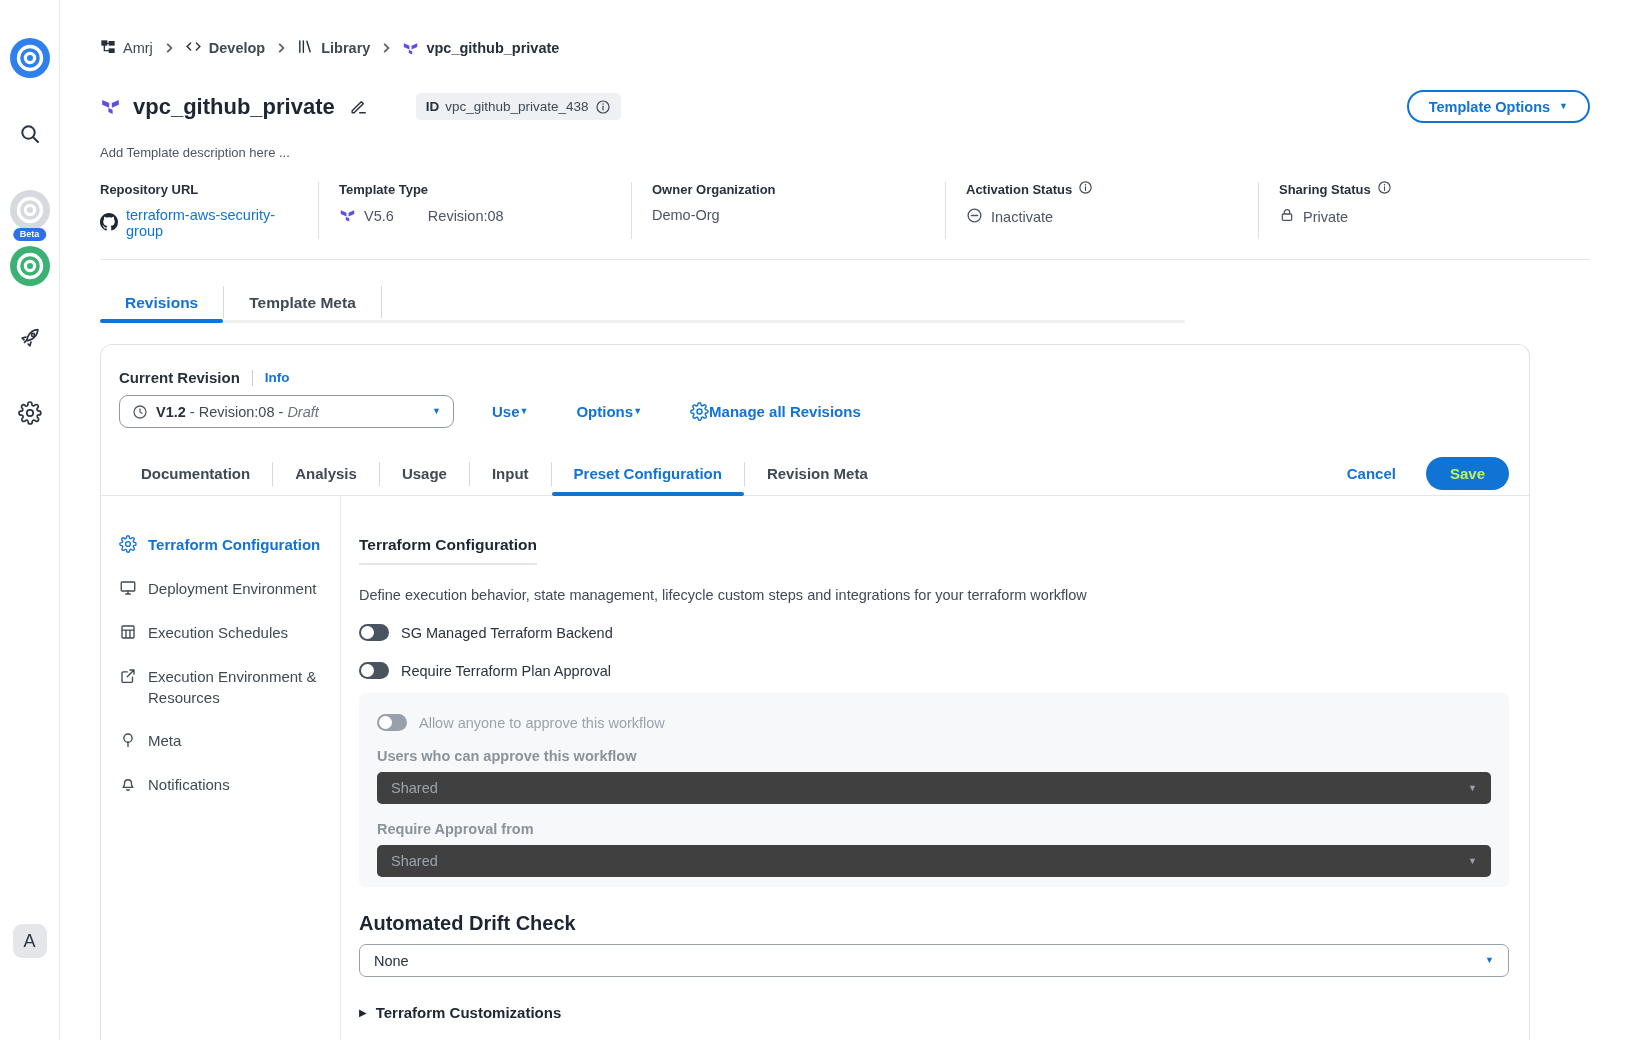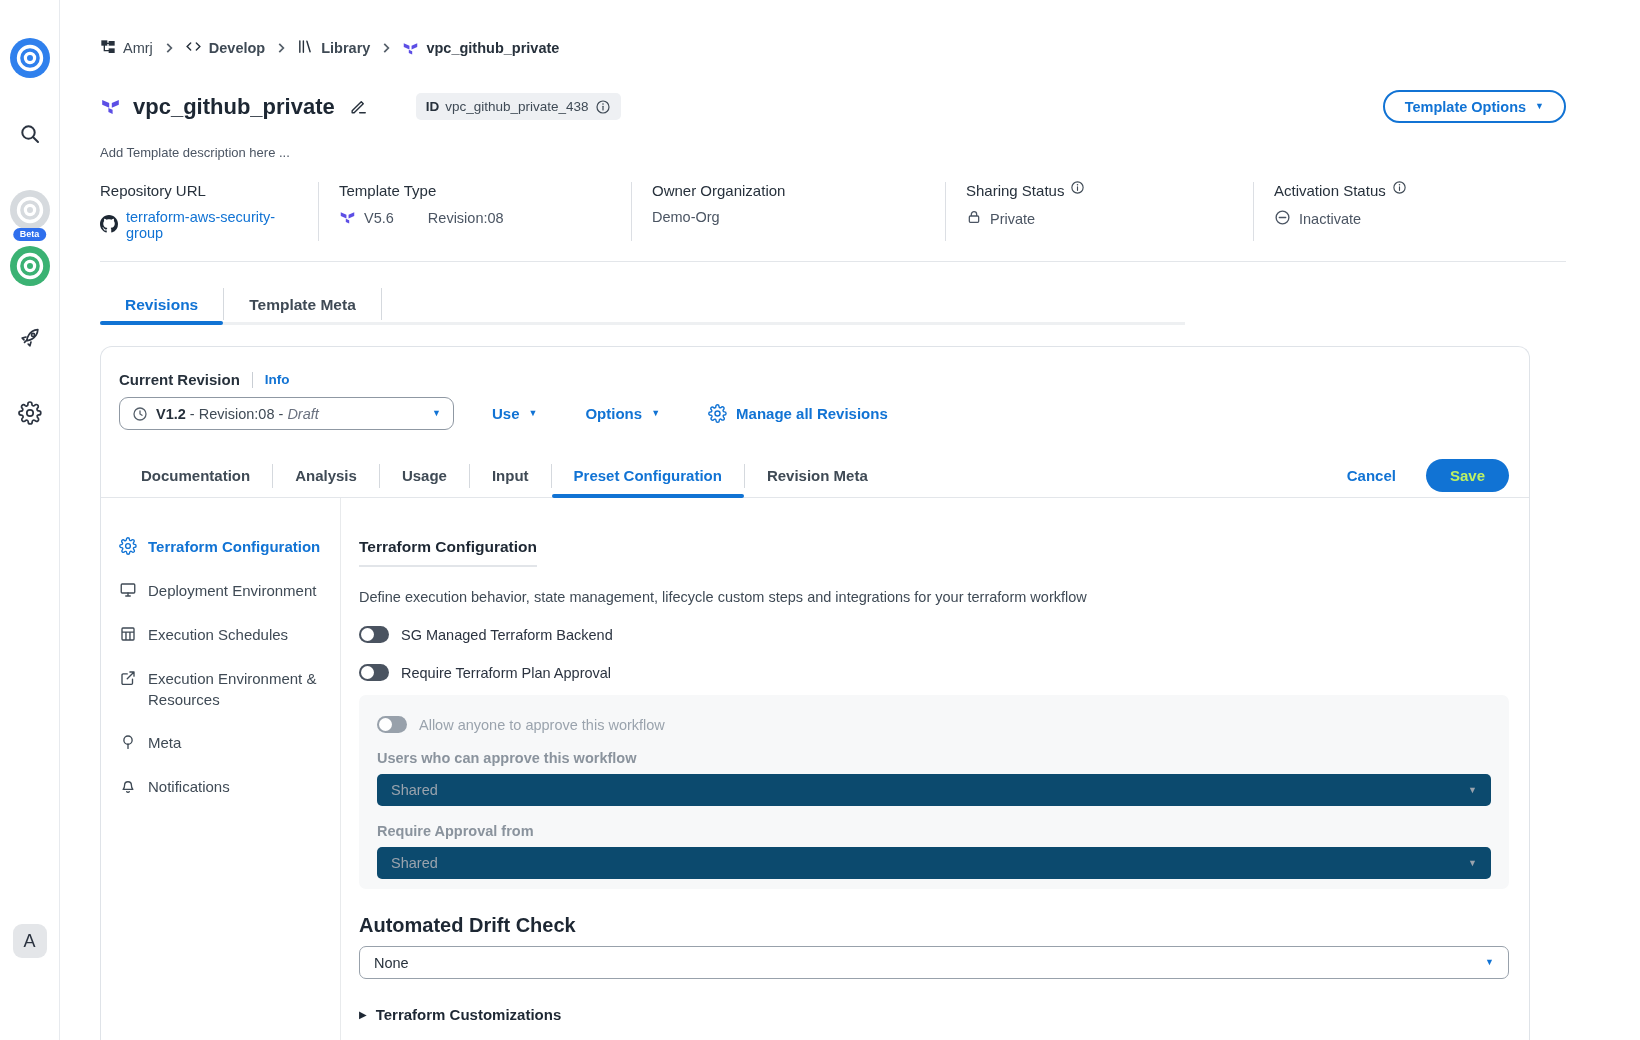--- a/index.html
+++ b/index.html
@@ -17,21 +17,21 @@
     background:#2f6fed; color:#fff; font-size:9px; font-weight:bold; padding:2px 7px;
     border-radius:9px; line-height:1; }
   .rail .green { margin-top:12px; }
   .rail .rocket { margin-top:36px; color:#2b3340; }
   .rail .gear { margin-top:46px; color:#2b3340; }
   .rail .spacer { flex:1; }
   .avatar { width:34px; height:34px; border-radius:9px; background:#e4e6e9; color:#2b3340;
     font-size:18px; display:flex; align-items:center; justify-content:center; margin-bottom:82px; }
 
   
-  .main { flex:1; padding:0 74px 0 40px; }
+  .main { flex:1; padding:0 50px 0 40px; }
 
   .breadcrumb { margin-top:38px; display:flex; align-items:center; gap:9px;
     font-size:14.5px; color:#3f4a55; }
   .breadcrumb .crumb { display:flex; align-items:center; gap:7px; cursor:pointer; }
   .breadcrumb .b { font-weight:bold; }
   .breadcrumb .last { font-weight:bold; color:#27313c; }
   .chev { color:#555f6a; display:flex; }
 
   .title-row { margin-top:32px; display:flex; align-items:center; }
   .tf-icon { color:#5c4ee5; display:flex; }
@@ -45,21 +45,21 @@
     border-radius:17px; color:#1173d4; font-weight:bold; font-size:14.5px; background:#fff;
     display:flex; align-items:center; gap:9px; cursor:pointer; }
   .caret { font-size:9px; line-height:1; }
 
   .desc { margin-top:22px; font-size:13px; color:#4b5563; }
 
   .meta-row { margin-top:22px; display:flex; padding-bottom:20px; border-bottom:1px solid #e3e6ea; }
   .meta-col { padding-right:20px; }
   .meta-col + .meta-col { border-left:1px solid #dcdfe4; padding-left:20px; }
   .mc-1 { width:218px; } .mc-2 { width:313px; } .mc-3 { width:314px; } .mc-4 { width:313px; } .mc-5 { flex:1; }
-  .meta-label { font-size:15px; font-weight:normal; color:#27313c; display:flex; align-items:flex-start; gap:6px; }
+  .meta-label { font-size:13px; font-weight:bold; color:#27313c; display:flex; align-items:flex-start; gap:6px; }
   .meta-label .info-ic { margin-top:-2px; }
   .meta-value { margin-top:10px; font-size:14.5px; color:#4b5563; display:flex; align-items:center; gap:8px; }
   .link { color:#1173d4; cursor:pointer; }
   .tt-rev { margin-left:26px; }
 
   .tabs { margin-top:26px; width:1085px; border-bottom:3px solid #eef0f2; display:flex; align-items:stretch; height:37px; }
   .tab { padding:0 25px; font-size:15.5px; font-weight:bold; color:#3f4a55; display:flex;
     align-items:center; position:relative; cursor:pointer; }
   .tab.active { color:#1173d4; }
   .tab.active::after { content:""; position:absolute; left:0; right:0; bottom:-3px; height:4px;
@@ -75,21 +75,21 @@
   .cr-sep { width:1px; height:16px; background:#c9ced4; }
   .cr-info { color:#1173d4; font-weight:bold; font-size:13.5px; cursor:pointer; }
 
   .rev-select-row { margin-top:9px; display:flex; align-items:center; }
   .rev-select { width:335px; height:33px; border:1.5px solid #8f98a3; border-radius:9px;
     display:flex; align-items:center; padding:0 12px; gap:8px; font-size:14.5px; color:#3f4a55; cursor:pointer; }
   .rev-select .clock { color:#555f6a; display:flex; }
   .rev-select .ver { font-weight:bold; color:#27313c; }
   .rev-select .draft { font-style:italic; color:#6b7280; }
   .rev-select .caret { margin-left:auto; color:#1173d4; }
-  .blue-act { color:#1173d4; font-weight:bold; font-size:15px; display:flex; align-items:center; gap:9px; cursor:pointer; }
+  .blue-act { color:#1173d4; font-weight:bold; font-size:15px; display:flex; align-items:center; cursor:pointer; }
   .use { margin-left:38px; } .opts { margin-left:48px; }
   .manage { margin-left:48px; }
 
   .inner-tabs { margin:24px -18px 0 -18px; padding:0 18px; border-bottom:1px solid #e3e6ea;
     display:flex; align-items:center; height:44px; }
   .itab { padding:0 22px; font-size:15px; font-weight:bold; color:#3f4a55; position:relative;
     height:100%; display:flex; align-items:center; cursor:pointer; }
   .itab.active { color:#1173d4; }
   .itab.active::after { content:""; position:absolute; left:0; right:0; bottom:-1px; height:4px;
     background:#1173d4; border-radius:2px; }
@@ -114,21 +114,21 @@
   .tog-row { margin-top:21px; display:flex; align-items:center; gap:12px; font-size:14.5px; color:#2b3340; }
   .toggle { width:30px; height:17px; border-radius:9px; background:#4a5360; position:relative;
     flex-shrink:0; cursor:pointer; }
   .toggle::after { content:""; position:absolute; left:2px; top:2px; width:13px; height:13px;
     border-radius:50%; background:#fff; }
   .toggle.disabled { background:#98a1ab; }
 
   .appr-panel { margin-top:14px; background:#f7f8f9; border-radius:7px; padding:21px 18px 10px 18px; }
   .appr-panel .tog-row { margin-top:0; color:#9aa3ad; }
   .pan-label { margin-top:17px; font-size:14.5px; font-weight:bold; color:#8a939d; }
-  .dis-select { margin-top:8px; height:32px; background:#0c4a6e; border-radius:5px; display:flex;
+  .dis-select { margin-top:8px; height:32px; background:#404040; border-radius:5px; display:flex;
     align-items:center; padding:0 14px; font-size:14.5px; color:#9aa3ad; }
   .dis-select .caret { margin-left:auto; color:#9aa3ad; }
 
   .drift-label { margin-top:25px; font-size:20px; font-weight:bold; color:#1d2733; }
   .drift-select { margin-top:9px; height:33px; background:#fff; border:1.5px solid #98a1ab;
     border-radius:7px; display:flex; align-items:center; padding:0 14px; font-size:14.5px;
     color:#27313c; cursor:pointer; }
   .drift-select .caret { margin-left:auto; color:#1173d4; }
 
   .customizations { margin-top:27px; display:flex; align-items:center; gap:9px;
@@ -294,56 +294,56 @@
           <span>V5.6</span>
           <span class="tt-rev">Revision:08</span>
         </div>
       </div>
       <div class="meta-col mc-3">
         <div class="meta-label">Owner Organization</div>
         <div class="meta-value">
             <span>Demo-Org</span>
           </div>
       </div>
+      <div class="meta-col mc-4">
+        <div class="meta-label">
+            <span>Activation Status</span>
+          <span class="info-ic">
+              <svg width="15" height="15" viewBox="0 0 24 24" fill="none" stroke="currentColor" stroke-width="1.8">
+                <circle cx="12" cy="12" r="9"></circle>
+                <path d="M12 11v5.5" stroke-linecap="round"></path>
+                <circle cx="12" cy="7.6" r="1.2" fill="currentColor" stroke="none"></circle>
+              </svg>
+            </span>
+        </div>
+        <div class="meta-value">
+          <span><svg width="17" height="17" viewBox="0 0 24 24" fill="none" stroke="#4b5563" stroke-width="1.9">
+                <circle cx="12" cy="12" r="9"></circle>
+                <path d="M7.5 12h9" stroke-linecap="round"></path>
+              </svg></span>
+          <span>Inactivate</span>
+        </div>
+      </div>
       <div class="meta-col mc-5">
         <div class="meta-label">
             <span>Sharing Status</span>
           <span class="info-ic">
               <svg width="15" height="15" viewBox="0 0 24 24" fill="none" stroke="currentColor" stroke-width="1.8">
                 <circle cx="12" cy="12" r="9"></circle>
                 <path d="M12 11v5.5" stroke-linecap="round"></path>
                 <circle cx="12" cy="7.6" r="1.2" fill="currentColor" stroke="none"></circle>
               </svg>
             </span>
         </div>
         <div class="meta-value">
           <span><svg width="16" height="16" viewBox="0 0 24 24" fill="none" stroke="#4b5563" stroke-width="1.9">
                 <rect x="5" y="10.5" width="14" height="9.5" rx="1.5"></rect>
                 <path d="M8 10.5V8a4 4 0 018 0v2.5"></path>
               </svg></span>
           <span>Private</span>
-        </div>
-      </div>
-      <div class="meta-col mc-4">
-        <div class="meta-label">
-            <span>Activation Status</span>
-          <span class="info-ic">
-              <svg width="15" height="15" viewBox="0 0 24 24" fill="none" stroke="currentColor" stroke-width="1.8">
-                <circle cx="12" cy="12" r="9"></circle>
-                <path d="M12 11v5.5" stroke-linecap="round"></path>
-                <circle cx="12" cy="7.6" r="1.2" fill="currentColor" stroke="none"></circle>
-              </svg>
-            </span>
-        </div>
-        <div class="meta-value">
-          <span><svg width="17" height="17" viewBox="0 0 24 24" fill="none" stroke="#4b5563" stroke-width="1.9">
-                <circle cx="12" cy="12" r="9"></circle>
-                <path d="M7.5 12h9" stroke-linecap="round"></path>
-              </svg></span>
-          <span>Inactivate</span>
         </div>
       </div>
     </div>
 
     <div class="tabs">
       <div class="tab active">Revisions</div>
       <div class="tab-div"></div>
       <div class="tab">Template Meta</div>
       <div class="tab-div"></div>
     </div>

